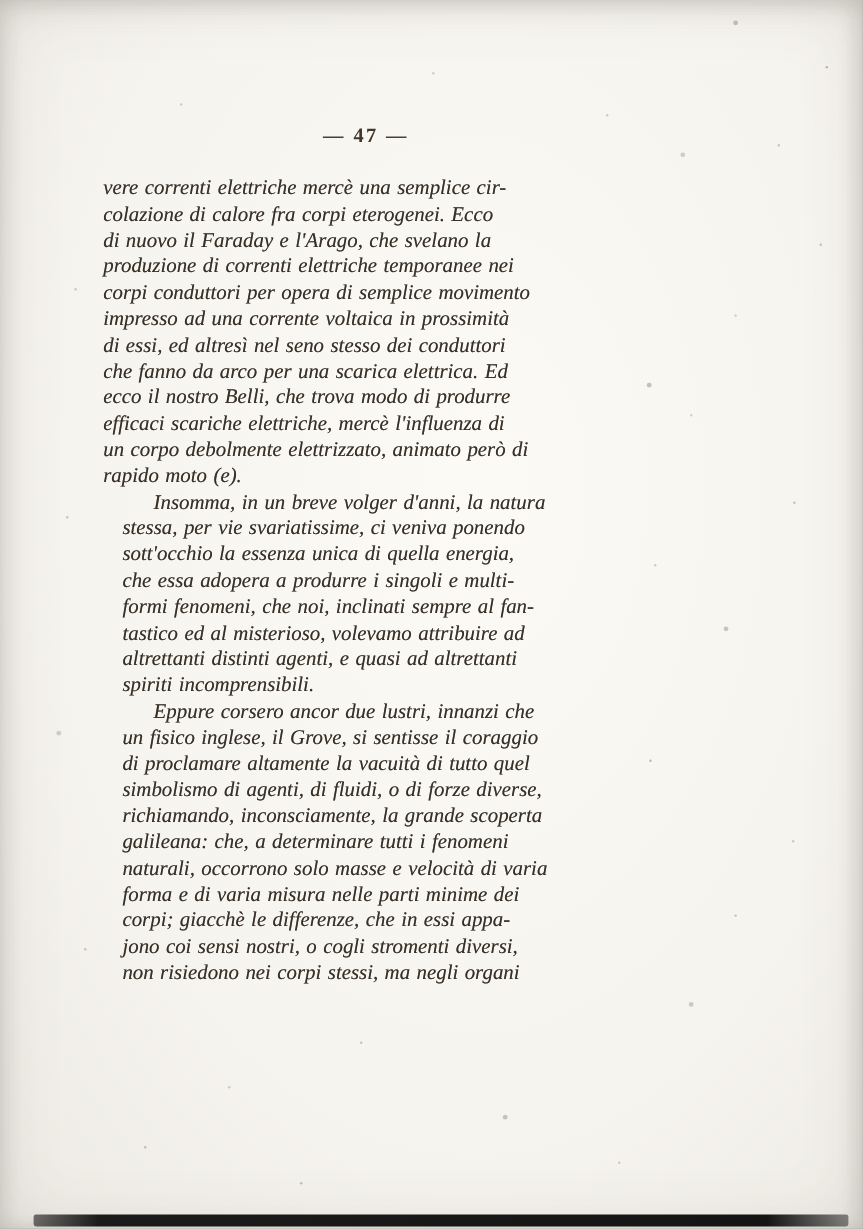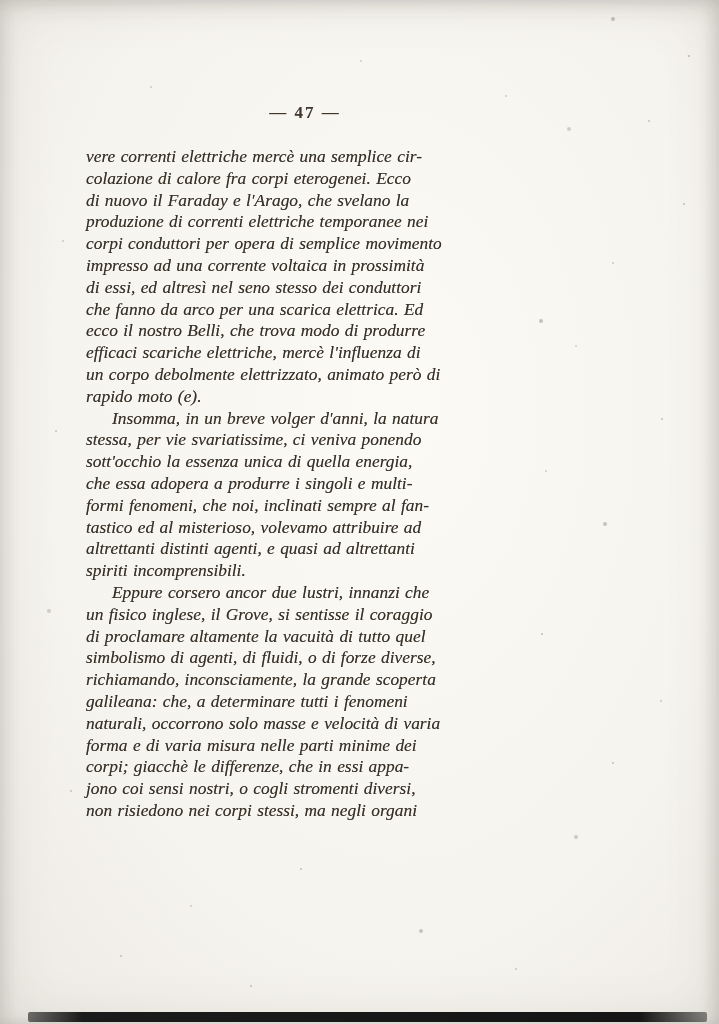--- a/index.html
+++ b/index.html
@@ -45,20 +45,21 @@
     text-shadow: 0 0 0.4px rgba(55, 48, 39, 0.55);
     font-style: italic;
   }
   .para {
     margin: 0;
     white-space: pre-line;
     word-spacing: 1px;
   }
   .para.indent {
     text-indent: 26px;
+    margin-left: 16px;
   }
   
   .speckles {
     position: absolute;
     top: 0; left: 0;
     width: 2px; height: 2px;
     background: transparent;
     border-radius: 50%;
     box-shadow:
       612px 18px 0 1px rgba(80,70,55,0.30),

